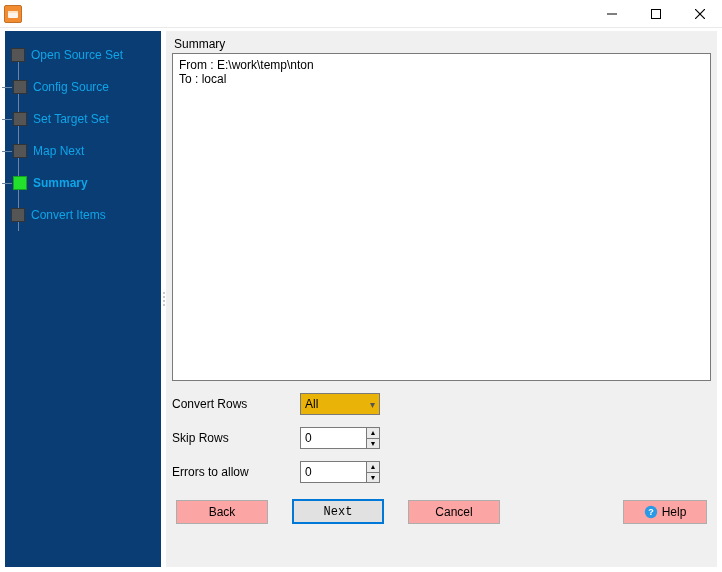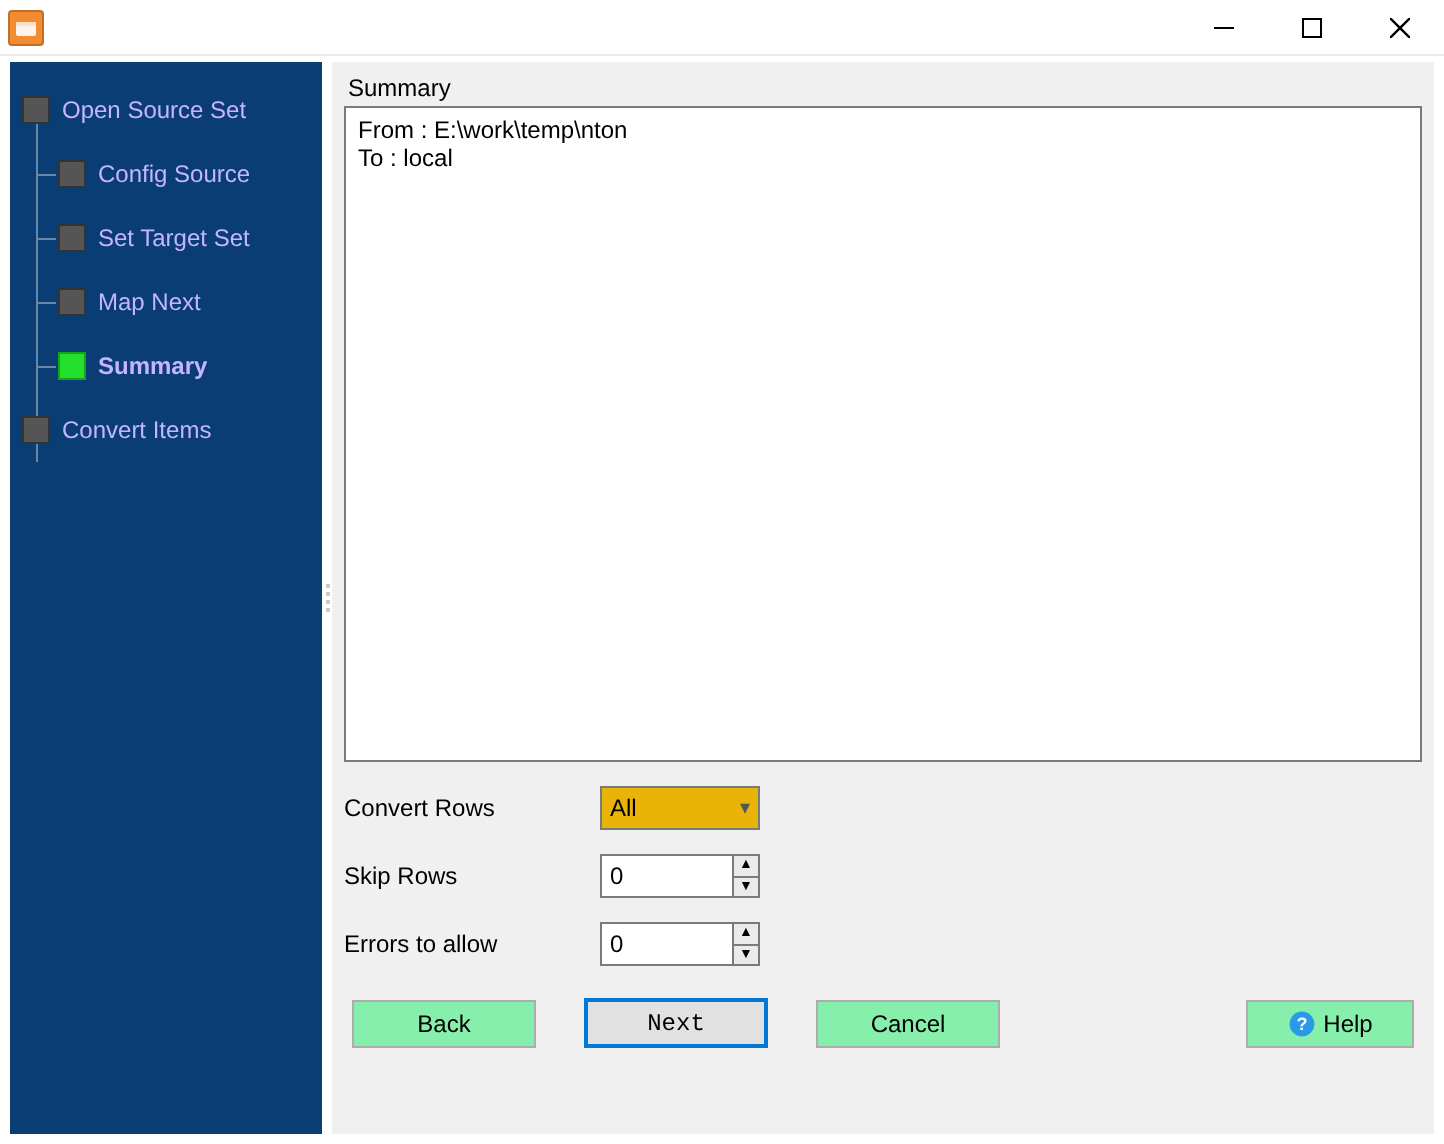--- a/index.html
+++ b/index.html
@@ -8,28 +8,28 @@
 
   
   .titlebar { height:28px; display:flex; align-items:center; justify-content:space-between; padding-left:4px; border-bottom:1px solid #e9e9e9; }
   .appicon { width:18px; height:18px; background:#f28c32; border:1px solid #c56f25; border-radius:2px; display:flex; align-items:center; justify-content:center; }
   .appicon svg { width:12px; height:12px; }
   .winbtns { display:flex; }
   .winbtn { width:44px; height:28px; display:flex; align-items:center; justify-content:center; color:#111; cursor:pointer; }
 
   
   .main { position:absolute; left:4px; right:4px; top:30px; bottom:4px; display:flex; border:1px solid transparent; }
-  .sidebar { width:156px; background:#0a3d74; color:#c4b5fd; position:relative; padding-top:6px; }
+  .sidebar { width:156px; background:#0a3d74; color:#0ea5e9; position:relative; padding-top:6px; }
   .tree { position:relative; padding:4px 0 0 6px; }
   .node { position:relative; display:flex; align-items:center; height:28px; }
   .node .sq { width:14px; height:14px; background:#555; border:1px solid #333; margin-right:6px; flex:0 0 auto; }
   .node .sq.sel { background:#22e02b; border-color:#14a31e; }
   .node .lbl { white-space:nowrap; }
   .node.bold .lbl { font-weight:bold; }
-  .child { margin-left:18px; }
+  .child { margin-left:2px; }
   .conn { position:absolute; background:#6a86a6; }
   
   .trunk { left:13px; top:18px; width:1px; height:176px; }
   .branch { height:1px; }
 
   .splitter { width:5px; background:#fff; cursor:col-resize; display:flex; flex-direction:column; justify-content:center; align-items:center; gap:2px; }
   .splitter div { width:2px; height:2px; background:#c9c9c9; }
 
   .content { flex:1; background:#f0f0f0; position:relative; display:flex; flex-direction:column; padding:4px 6px 6px 6px; }
   .sec-label { margin:2px 2px 2px 2px; }
@@ -47,21 +47,21 @@
   .spin .btns div:first-child { border-bottom:1px solid #7a7a7a; }
 
   .logrow { grid-column: 1 / -1; display:flex; align-items:center; gap:6px; }
   .logrow .lbl2 { width:128px; flex:0 0 auto; }
   .logrow input { flex:1; height:22px; border:1px solid #7a7a7a; padding:0 4px; font:inherit; outline:none; background:#fff; }
   .browsebtn { width:22px; height:22px; border:1px solid #7a7a7a; background:#eaeaea; display:flex; align-items:center; justify-content:center; cursor:pointer; }
   .browsebtn svg { width:14px; height:14px; }
 
   .btnrow { margin-top:16px; display:flex; gap:24px; align-items:center; padding:0 4px; }
   .btnrow .spacer { flex:1; }
-  .btn { width:92px; height:24px; border:1px solid #adadad; background:#86efac; display:flex; align-items:center; justify-content:center; cursor:pointer; user-select:none; }
+  .btn { width:92px; height:24px; border:1px solid #adadad; background:#fca5a5; display:flex; align-items:center; justify-content:center; cursor:pointer; user-select:none; }
   .btn.primary { border:2px solid #0078d7; background:#e1e1e1; height:25px;font-family:Liberation Mono, monospace; }
   .btn .ic { margin-right:4px; display:inline-flex; }
   .helpbtn { width:84px; }
 </style>
 </head>
 <body>
 
 <div class="titlebar">
   <div class="appicon">
     <svg viewBox="0 0 12 12">

